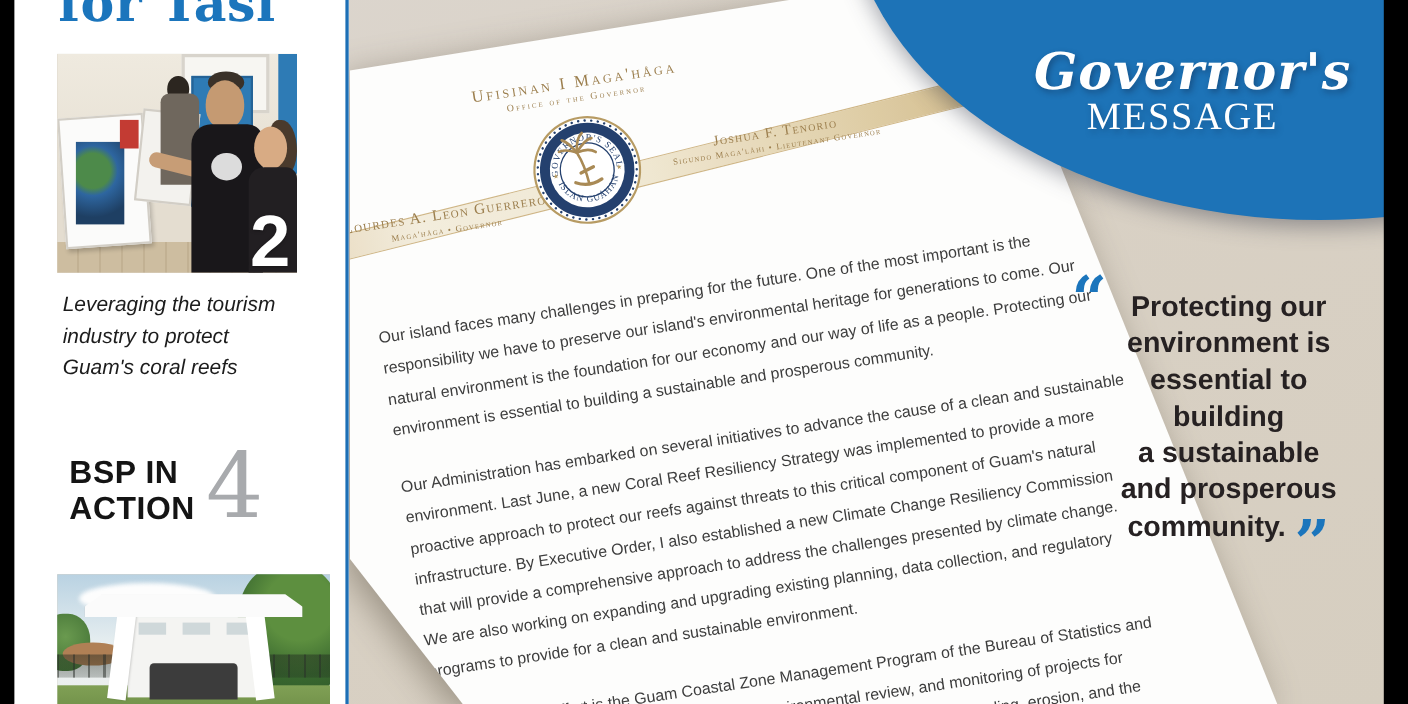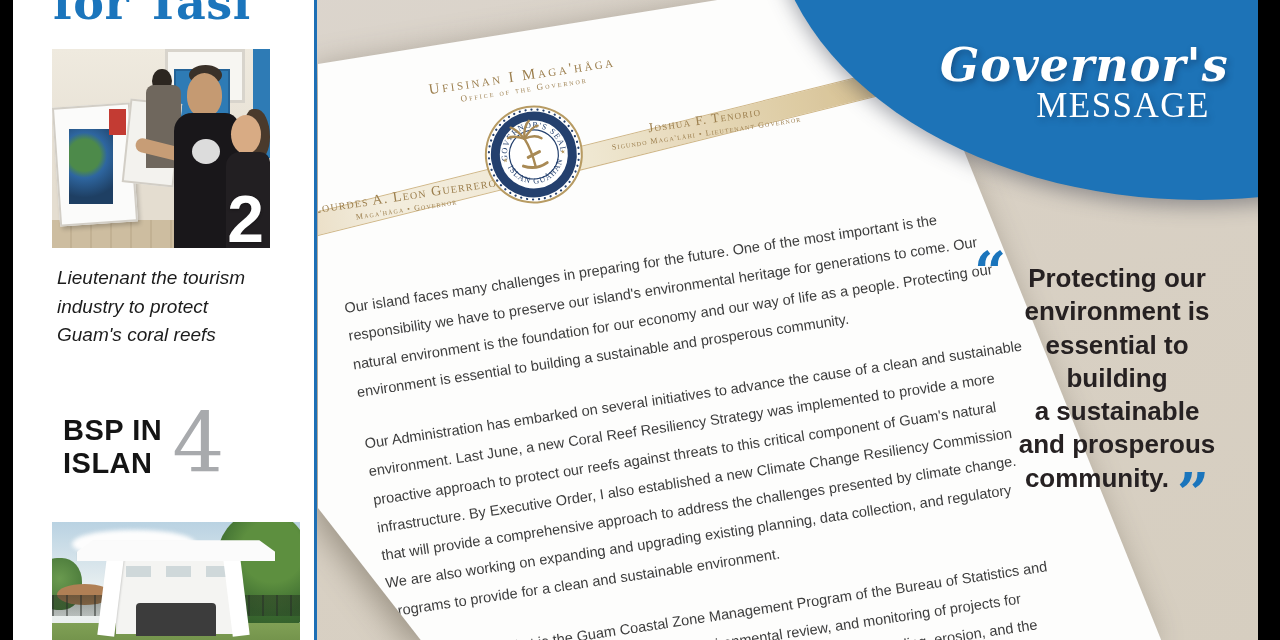--- a/index.html
+++ b/index.html
@@ -17,21 +17,21 @@
            background:#fff;border-right:3px solid #1d6fb5;z-index:10;}
   .side-headline{position:absolute;left:40px;top:-24px;color:#1b75bc;
                  font-family:"DejaVu Serif",serif;font-weight:bold;font-size:46px;letter-spacing:.5px;}
   .photo{position:absolute;overflow:hidden;background:#cfc8ba;}
   .photo1{left:39px;top:49px;width:218px;height:199px;}
   .photo2{left:39px;top:522px;width:248px;height:130px;}
   .pg-num{position:absolute;color:#fff;font-weight:bold;font-size:66px;line-height:1;
           right:6px;bottom:-4px;text-shadow:0 1px 3px rgba(0,0,0,.35);}
   .side-caption{position:absolute;left:44px;top:264px;width:214px;font-style:italic;
                 font-size:19px;line-height:1.5;color:#1c1c1c;}
-  .bsp{position:absolute;left:50px;top:414px;display:flex;align-items:flex-end;}
+  .bsp{position:absolute;left:50px;top:414px;display:flex;align-items:flex-start;}
   .bsp-title{font-weight:bold;font-size:29px;line-height:1.15;color:#141414;letter-spacing:.5px;}
   .bsp-num{font-family:"DejaVu Serif",serif;font-size:82px;line-height:.9;color:#a8aaad;
            margin-left:10px;margin-top:-8px;}
 
   
   .p1-wall{position:absolute;inset:0;background:linear-gradient(#efeadf,#e4ddd0 70%);}
   .p1-board{position:absolute;left:52%;top:0;width:34%;height:24%;background:#f7f6f2;border:3px solid #d8d4cc;}
   .p1-door{position:absolute;left:56%;top:10%;width:24%;height:58%;background:#2e7bb5;border:2px solid #246397;}
   .p1-door2{position:absolute;right:-2%;top:0;width:10%;height:55%;background:#2e7bb5;}
   .p1-floor{position:absolute;left:0;bottom:0;width:100%;height:14%;
@@ -97,21 +97,21 @@
   .name-left .nm{font-size:14px;}
   .name-right{right:-29px;top:63px;width:270px;text-align:center;}
   .name-right .nm{font-size:13px;}
   .letter-body{margin:40px 0 0 170px;width:665px;color:#3d3d3d;font-size:14.5px;line-height:1.95;}
   .letter-body p{margin:0 0 24px 0;}
 
   
   .curve-wrap{position:absolute;inset:0;z-index:4;pointer-events:none;
               filter:drop-shadow(0 6px 10px rgba(30,35,55,.4));}
   .curve{position:absolute;left:770px;top:-400px;width:860px;height:600px;border-radius:50%;background:#1d73b7;}
-  .gov-title{position:absolute;left:940px;top:38px;width:270px;z-index:5;text-align:right;color:#fff;}
+  .gov-title{position:absolute;left:940px;top:38px;width:270px;z-index:5;text-align:center;color:#fff;}
   .gov-script{font-family:"DejaVu Serif",serif;font-style:italic;font-weight:bold;font-size:46px;
               letter-spacing:1px;text-shadow:2px 3px 6px rgba(15,40,75,.45);}
   .gov-caps{font-family:"Liberation Serif",serif;font-size:35px;letter-spacing:1.5px;margin-top:-6px;
             text-shadow:2px 3px 6px rgba(15,40,75,.35);}
 
   
   .quote{position:absolute;left:972px;top:262px;width:290px;z-index:5;text-align:center;
          font-weight:bold;font-size:26px;line-height:1.28;color:#262122;}
   .quote-mark{color:#1b75bc;font-family:"DejaVu Serif",serif;font-weight:bold;line-height:0;}
   .q-open{position:absolute;left:2px;top:10px;font-size:56px;}
@@ -219,26 +219,26 @@
       <div class="p1-man-hair"></div>
       <div class="p1-man-head"></div>
       <div class="p1-man"></div>
       <div class="p1-logo"></div>
       <div class="p1-woman-hair"></div>
       <div class="p1-woman-head"></div>
       <div class="p1-woman"></div>
       <div class="pg-num">2</div>
     </div>
 
-    <div class="side-caption">Lieutenant the tourism industry to protect Guam's coral reefs</div>
+    <div class="side-caption">Leveraging the tourism industry to protect Guam's coral reefs</div>
 
     <div class="bsp">
       <div class="bsp-title">
         <div>BSP IN</div>
-        <div>ISLAN</div>
+        <div>ACTION</div>
       </div>
       <div class="bsp-num">4</div>
     </div>
 
     <div class="photo photo2">
       <div class="p2-sky"></div>
       <div class="p2-cloud"></div>
       <div class="p2-tree-r"></div>
       <div class="p2-tree-l"></div>
       <div class="p2-dirt"></div>

